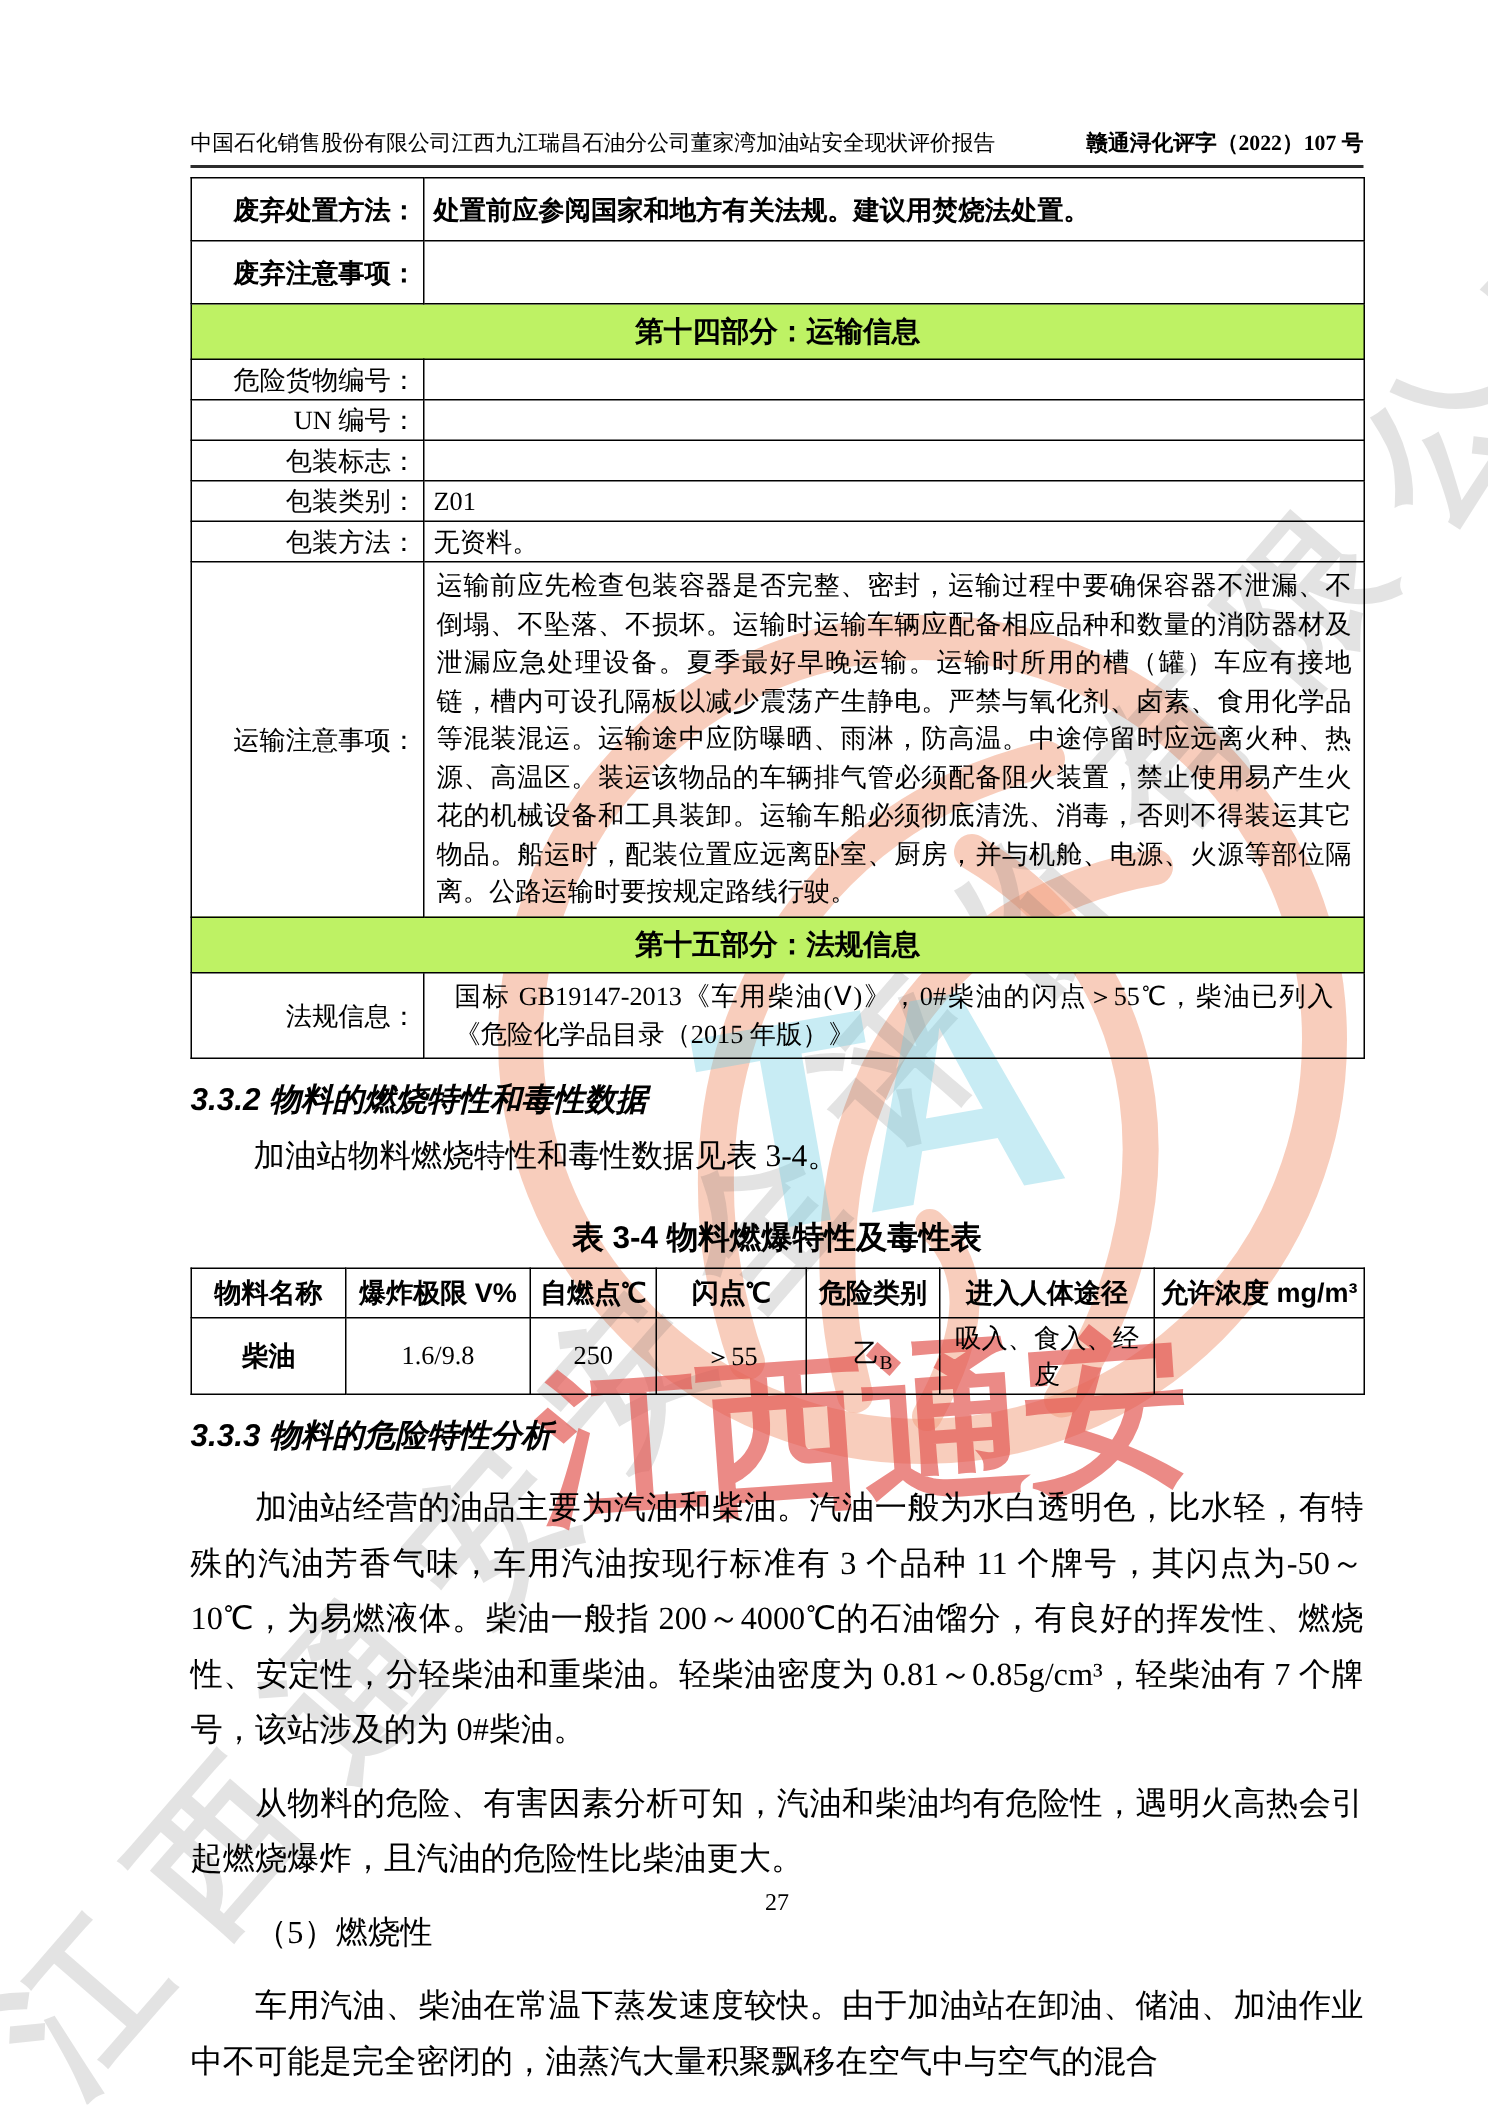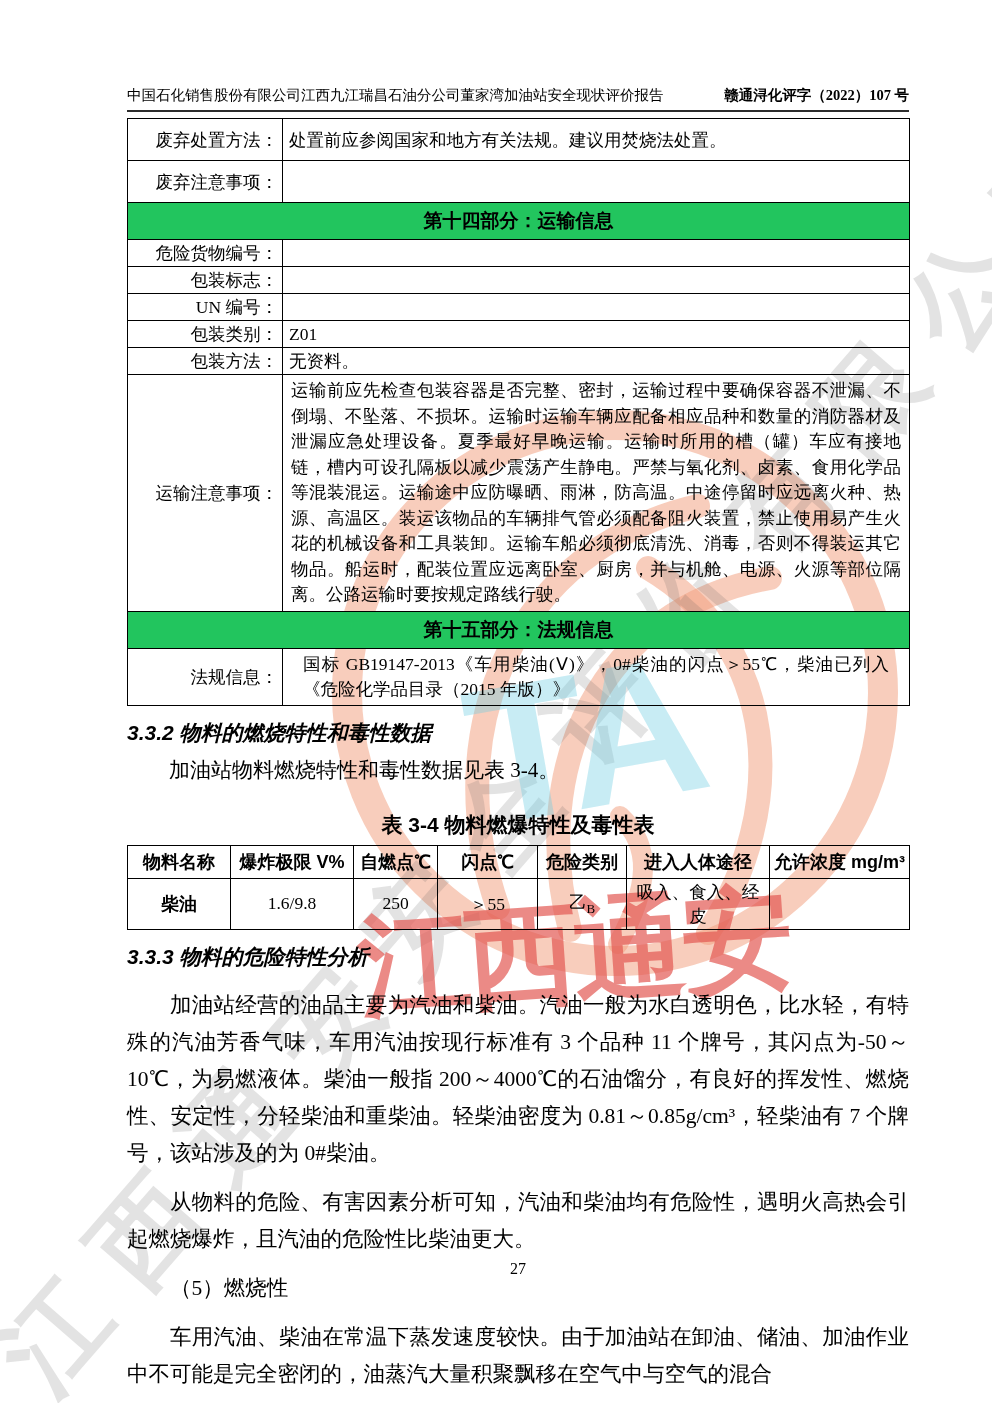--- a/index.html
+++ b/index.html
@@ -42,24 +42,24 @@
   .doc-header{display:flex;justify-content:space-between;align-items:flex-end;font-size:14.5px;gap:16px;}
   .doc-header .left{white-space:nowrap;}
   .doc-header .right{white-space:nowrap;font-weight:bold;}
   .header-rule{margin-top:5px;border-top:2px solid #2d2d2d;height:0;}
 
   table{border-collapse:collapse;table-layout:fixed;width:782px;}
   .t14{margin-top:6px;}
   .t14 td{border:1.6px solid #000;font-size:17.5px;padding:1px 6px;vertical-align:middle;}
   .t14 td.lbl{text-align:right;padding-right:4px;}
   .t14 tr.simple{height:26px;}
-  .t14 tr.tall{height:42px;}
+  .t14 tr.tall{height:42px;font-weight:bold;}
   .t14 td.sec{
     height:34px;text-align:center;font-weight:bold;font-size:19px;
-    font-family:"Liberation Sans", sans-serif;background:#22c55e;
+    font-family:"Liberation Sans", sans-serif;background:#bef264;
   }
   .t14 td.longtext{line-height:25.5px;text-align:justify;padding:3px 8px;}
   .t14 td.reg{line-height:25px;text-align:justify;padding:3px 20px;margin-top:12px;}
 
   .h-section{
     margin-top:13px;
     font-family:"Liberation Sans", sans-serif;
     font-weight:bold;font-size:21px;font-style:italic;
   }
   .para-intro{margin-top:9px;font-size:21px;text-indent:2em;}
@@ -125,25 +125,25 @@
         <td></td>
       </tr>
       <tr>
         <td class="sec" colspan="2">第十四部分：运输信息</td>
       </tr>
       <tr class="simple">
         <td class="lbl">危险货物编号：</td>
         <td></td>
       </tr>
       <tr class="simple">
+        <td class="lbl">UN 编号：</td>
+        <td></td>
+      </tr>
+      <tr class="simple">
         <td class="lbl">包装标志：</td>
-        <td></td>
-      </tr>
-      <tr class="simple">
-        <td class="lbl">UN 编号：</td>
         <td></td>
       </tr>
       <tr class="simple">
         <td class="lbl">包装类别：</td>
         <td>Z01</td>
       </tr>
       <tr class="simple">
         <td class="lbl">包装方法：</td>
         <td>无资料。</td>
       </tr>

